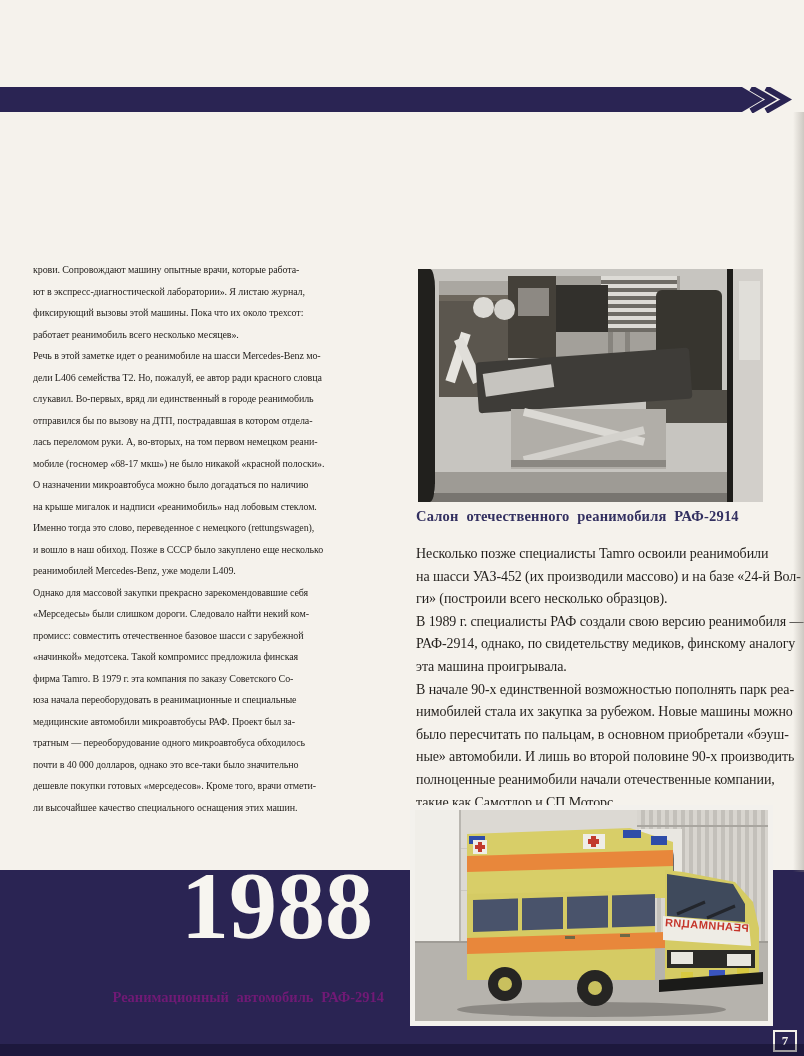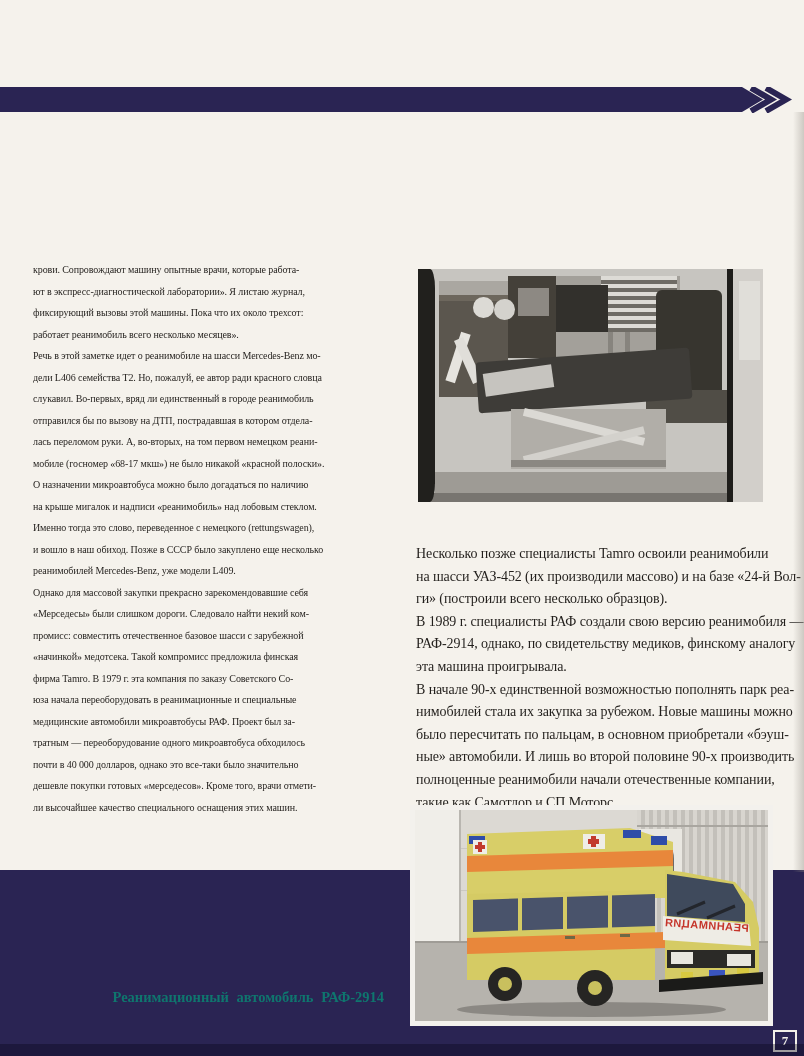--- a/index.html
+++ b/index.html
@@ -14,21 +14,21 @@
            font-size:14px;line-height:22.6px;color:#221f1c;white-space:pre;letter-spacing:-0.1px;}
   .caption-bw{position:absolute;left:416px;top:508px;font-size:14.5px;font-weight:bold;
            color:#333060;word-spacing:4px;letter-spacing:0.2px;}
   
   .photo-bw{position:absolute;left:418px;top:269px;width:345px;height:233px;background:#c7c5c0;overflow:hidden;}
   .photo-bw div{position:absolute;}
   
   .year-band{position:absolute;left:0;top:870px;width:804px;height:186px;background:#2a2453;}
   .year{position:absolute;left:120px;top:856px;width:253px;text-align:right;color:#f7f5f0;
         font-size:96px;font-weight:bold;line-height:100px;font-family:"Liberation Serif",serif;}
-  .year-caption{position:absolute;left:90px;top:987px;width:294px;text-align:right;color:#0f766e;
+  .year-caption{position:absolute;left:90px;top:987px;width:294px;text-align:right;color:#701a75;
         font-size:14.5px;font-weight:bold;line-height:21px;word-spacing:4px;}
   
   .photo-color{position:absolute;left:415px;top:810px;width:353px;height:211px;background:#dcd9d3;
         overflow:hidden;box-shadow:0 0 0 5px #f3f1ed;}
   .photo-color div{position:absolute;}
   .van-svg{position:absolute;left:0;top:0;}
   .mirrored-text{position:absolute;left:69%;top:51.5%;width:27%;text-align:center;
         font-size:11px;font-weight:bold;color:#c5352b;letter-spacing:0.5px;
         transform:scaleX(-1) rotate(-4deg);font-family:"Liberation Sans",sans-serif;}
   
@@ -105,35 +105,37 @@
     <div style="left:27%;top:60%;width:45%;height:26%;background:#b1aea8;"></div>
     <div style="left:30%;top:66%;width:36%;height:3.5%;background:#dbd9d4;transform:rotate(14deg);"></div>
     <div style="left:30%;top:74%;width:36%;height:3.5%;background:#d3d1cc;transform:rotate(-14deg);"></div>
     <div style="left:27%;top:82%;width:45%;height:3%;background:#8b8882;"></div>
     <div style="left:0;top:0;width:5%;height:100%;background:#21201d;border-radius:0 30% 30% 0/0 8% 8% 0;"></div>
     <div style="left:89.5%;top:0;width:1.8%;height:100%;background:#1e1d1a;"></div>
     <div style="left:91.3%;top:0;width:8.7%;height:100%;background:#d2cfca;"></div>
     <div style="left:93%;top:5%;width:6%;height:34%;background:#e0ded9;"></div>
   </div>
 
+  <div class="caption-bw">Салон отечественного реанимобиля РАФ-2914</div>
 
   <div class="rightcol">Несколько позже специалисты Tamro освоили реанимобили
 на шасси УАЗ-452 (их производили массово) и на базе «24-й Вол-
 ги» (построили всего несколько образцов).
 В 1989 г. специалисты РАФ создали свою версию реанимобиля —
 РАФ-2914, однако, по свидетельству медиков, финскому аналогу
 эта машина проигрывала.
 В начале 90-х единственной возможностью пополнять парк реа-
 нимобилей стала их закупка за рубежом. Новые машины можно
 было пересчитать по пальцам, в основном приобретали «бэуш-
 ные» автомобили. И лишь во второй половине 90-х производить
 полноценные реанимобили начали отечественные компании,
 такие как Самотлор и СП Моторс.</div>
 
   <div class="year-band"></div>
+  <div class="year">1988</div>
   <div class="year-caption">
     <div>Реанимационный автомобиль РАФ-2914</div>
   </div>
 
   <div class="photo-color">
     <div style="left:0;top:18%;width:100%;height:1px;background:#cbc8c2;"></div>
     <div style="left:0;top:38%;width:100%;height:1px;background:#cbc8c2;"></div>
     <div style="left:0;top:0;width:13%;height:100%;background:#f0eee9;box-shadow:inset -2px 0 0 #b9b6b0;"></div>
     <div style="left:63%;top:0;width:37%;height:63%;background:repeating-linear-gradient(90deg,#d8d5cf 0 4px,#c3c0ba 4px 8px);"></div>
     <div style="left:63%;top:7%;width:37%;height:2px;background:#a9a6a0;"></div>

